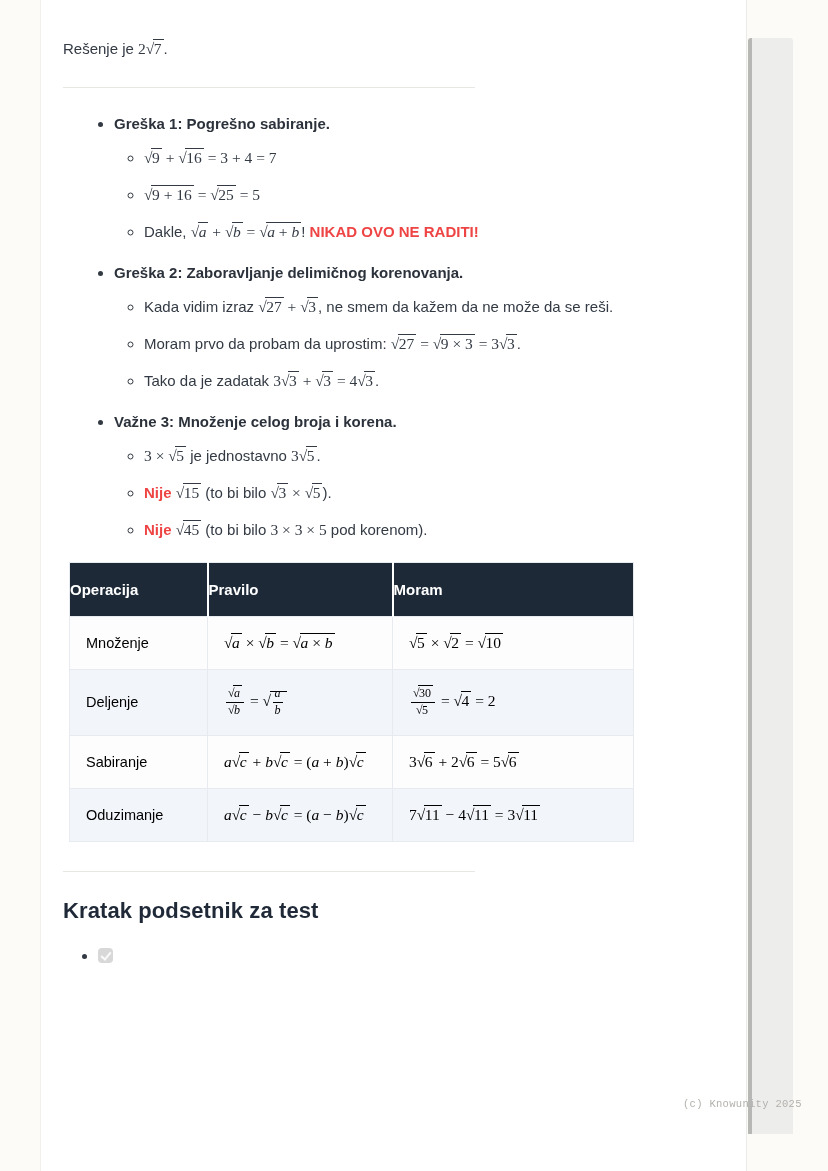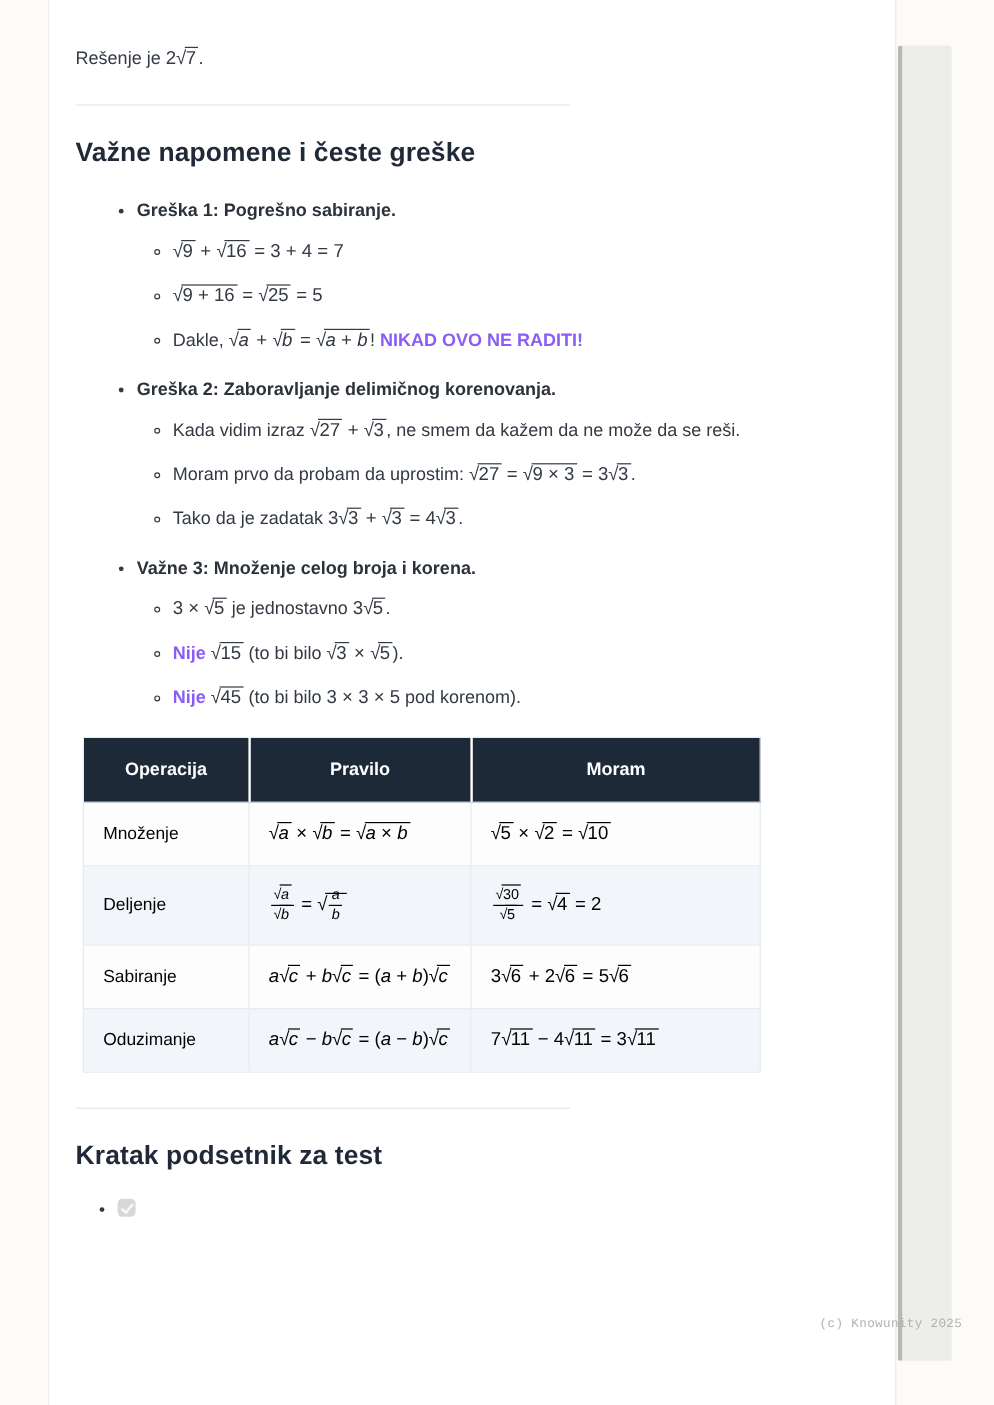--- a/index.html
+++ b/index.html
@@ -20,35 +20,35 @@
     margin:30px 0 0 0;width:566px;box-sizing:border-box;
     background:#ececeb;border-left:4px solid #222c3a;
     padding:15px 18px;font-size:15px;color:#2f3640;line-height:20px;
   }
   .callout b{color:#20262e}
   ul.main{margin:27px 0 0 0;padding:0 0 0 35px;list-style:disc}
   ul.main>li{margin:0 0 14px 16px;font-size:15px}
   .li-title{font-weight:700;font-size:15px;color:#2c323b}
   ul.sub{margin:14px 0 21px 0;padding:0 0 0 30px;list-style:circle}
   ul.sub>li{margin:0 0 14px 0;font-size:15px;line-height:23px;color:#333a44}
-  ul.sub>li b,ul.main b{color:#8b5cf6}
+  ul.sub>li b,ul.main b{color:#ef4444}
 
   
-  .m{font-family:Liberation Sans, sans-serif;font-size:15.5px;white-space:nowrap}
+  .m{font-family:Liberation Serif, serif;font-size:15.5px;white-space:nowrap}
   .m i{font-style:italic}
   .sq{white-space:nowrap}
   .sq .r{display:inline}
   .sq .v{border-top:1.3px solid currentColor;padding:0 2px 0 1px;margin-left:-1.5px}
   .fr{display:inline-block;vertical-align:middle;font-size:12px;line-height:1.15;text-align:center;margin:0 2px}
   .fr .fn{display:block;border-bottom:1px solid currentColor;padding:0 2px 1px}
   .fr .fd{display:block;padding:1px 2px 0}
 
   table.rules{border-collapse:collapse;table-layout:fixed;width:564px;margin:21px 0 0 6px;border:1px solid #e7eaef;background:#fdfdfd}
   table.rules th{
-    background:#1e2937;color:#ffffff;font-size:15px;font-weight:700;text-align:center;
+    background:#1e2937;color:#ffffff;font-size:15px;font-weight:700;text-align:left;
     padding:18px 0;border-right:2px solid #ffffff;
   }
   table.rules th:last-child{border-right:none}
   table.rules td{
     padding:17px 16px;font-size:14.5px;color:#000000;
     border-top:1px solid #e7eaef;border-right:1px solid #e7eaef;vertical-align:middle;
   }
   table.rules td:last-child{border-right:none}
   table.rules tbody tr:nth-child(even){background:#f2f5fa}
 
@@ -74,21 +74,20 @@
 </style>
 </head>
 <body>
 
 <div class="card">
 
   <p class="para">Rešenje je <span class="m">2<span class="sq"><span class="r">√</span><span class="v">7</span></span></span>.</p>
 
   <hr class="rule">
 
-  <h2 class="sec">Važne napomene i česte greške</h2>
 
 
   <ul class="main">
     <li>
       <span class="li-title">Greška 1: Pogrešno sabiranje.</span>
       <ul class="sub">
         <li><span class="m"><span class="sq"><span class="r">√</span><span class="v">9</span></span> + <span class="sq"><span class="r">√</span><span class="v">16</span></span> = 3 + 4 = 7</span></li>
         <li><span class="m"><span class="sq"><span class="r">√</span><span class="v">9 + 16</span></span> = <span class="sq"><span class="r">√</span><span class="v">25</span></span> = 5</span></li>
         <li>Dakle, <span class="m"><span class="sq"><span class="r">√</span><span class="v"><i>a</i></span></span> + <span class="sq"><span class="r">√</span><span class="v"><i>b</i></span></span> = <span class="sq"><span class="r">√</span><span class="v"><i>a</i> + <i>b</i></span></span></span>! <b>NIKAD OVO NE RADITI!</b></li>
       </ul>

